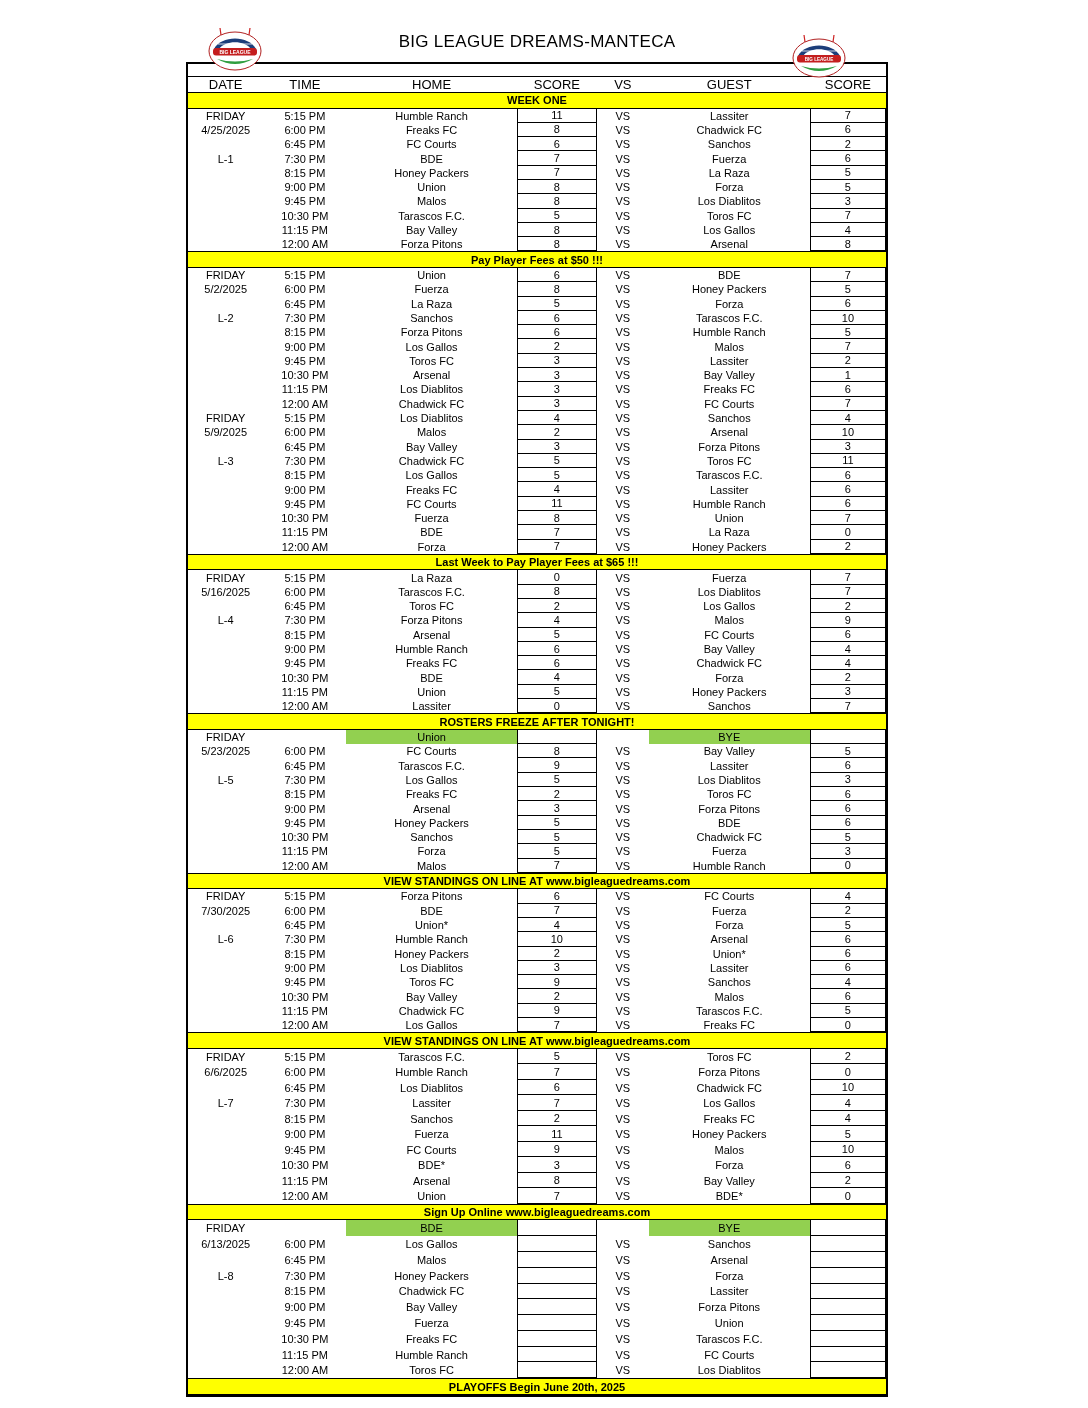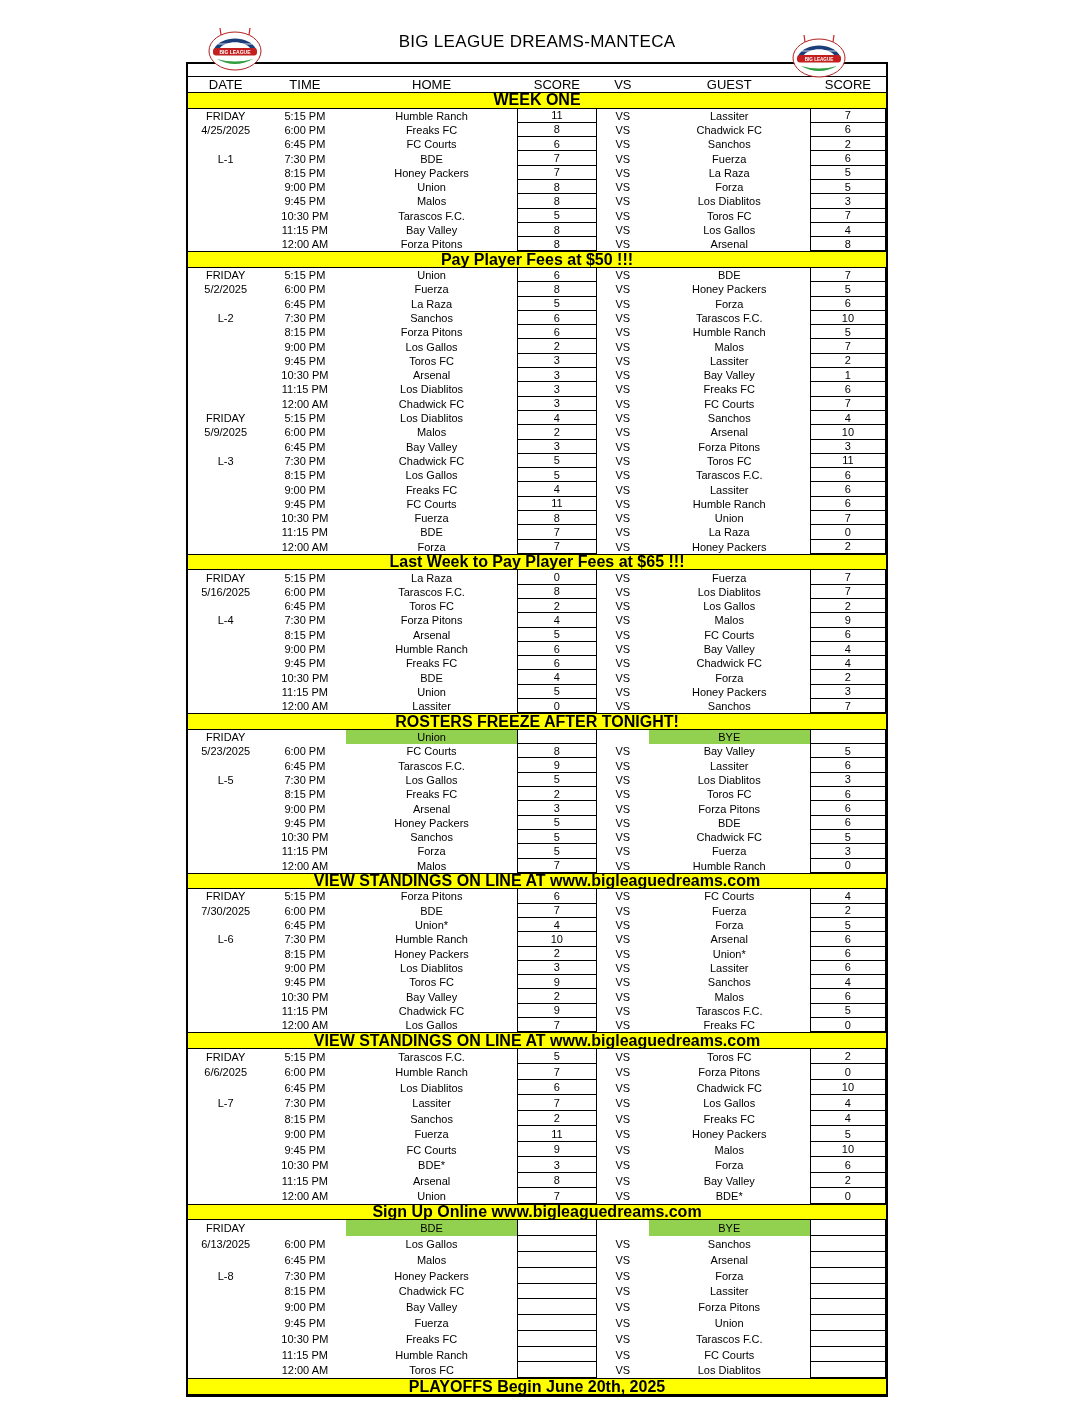--- a/index.html
+++ b/index.html
@@ -17,21 +17,21 @@
 
   #schedule{
     position:absolute;left:186px;top:62px;width:702px;
     border:2px solid #000;background:#fff;box-sizing:border-box;
   }
   .topband{height:12px;border-bottom:1px solid #000;}
   .hdr{display:flex;height:15px;align-items:center;font-size:13px;}
   .banner{
     height:14.5px;background:#ffff00;border-top:1px solid #000;border-bottom:1px solid #000;
     display:flex;align-items:center;justify-content:center;
-    font-weight:bold;font-size:16px;
+    font-weight:bold;font-size:11px;
   }
   .grow{display:flex;height:14.3px;font-size:11px;align-items:stretch;}
   .week-7 .grow{height:15.5px;}
   .week-8 .grow{height:15.8px;}
   .cell{display:flex;align-items:center;justify-content:center;text-align:center;
         overflow:hidden;white-space:nowrap;box-sizing:border-box;}
   .c-date{width:10.8%;}
   .c-time{width:11.9%;}
   .c-home{width:24.4%;}
   .c-score{width:11.5%;}

